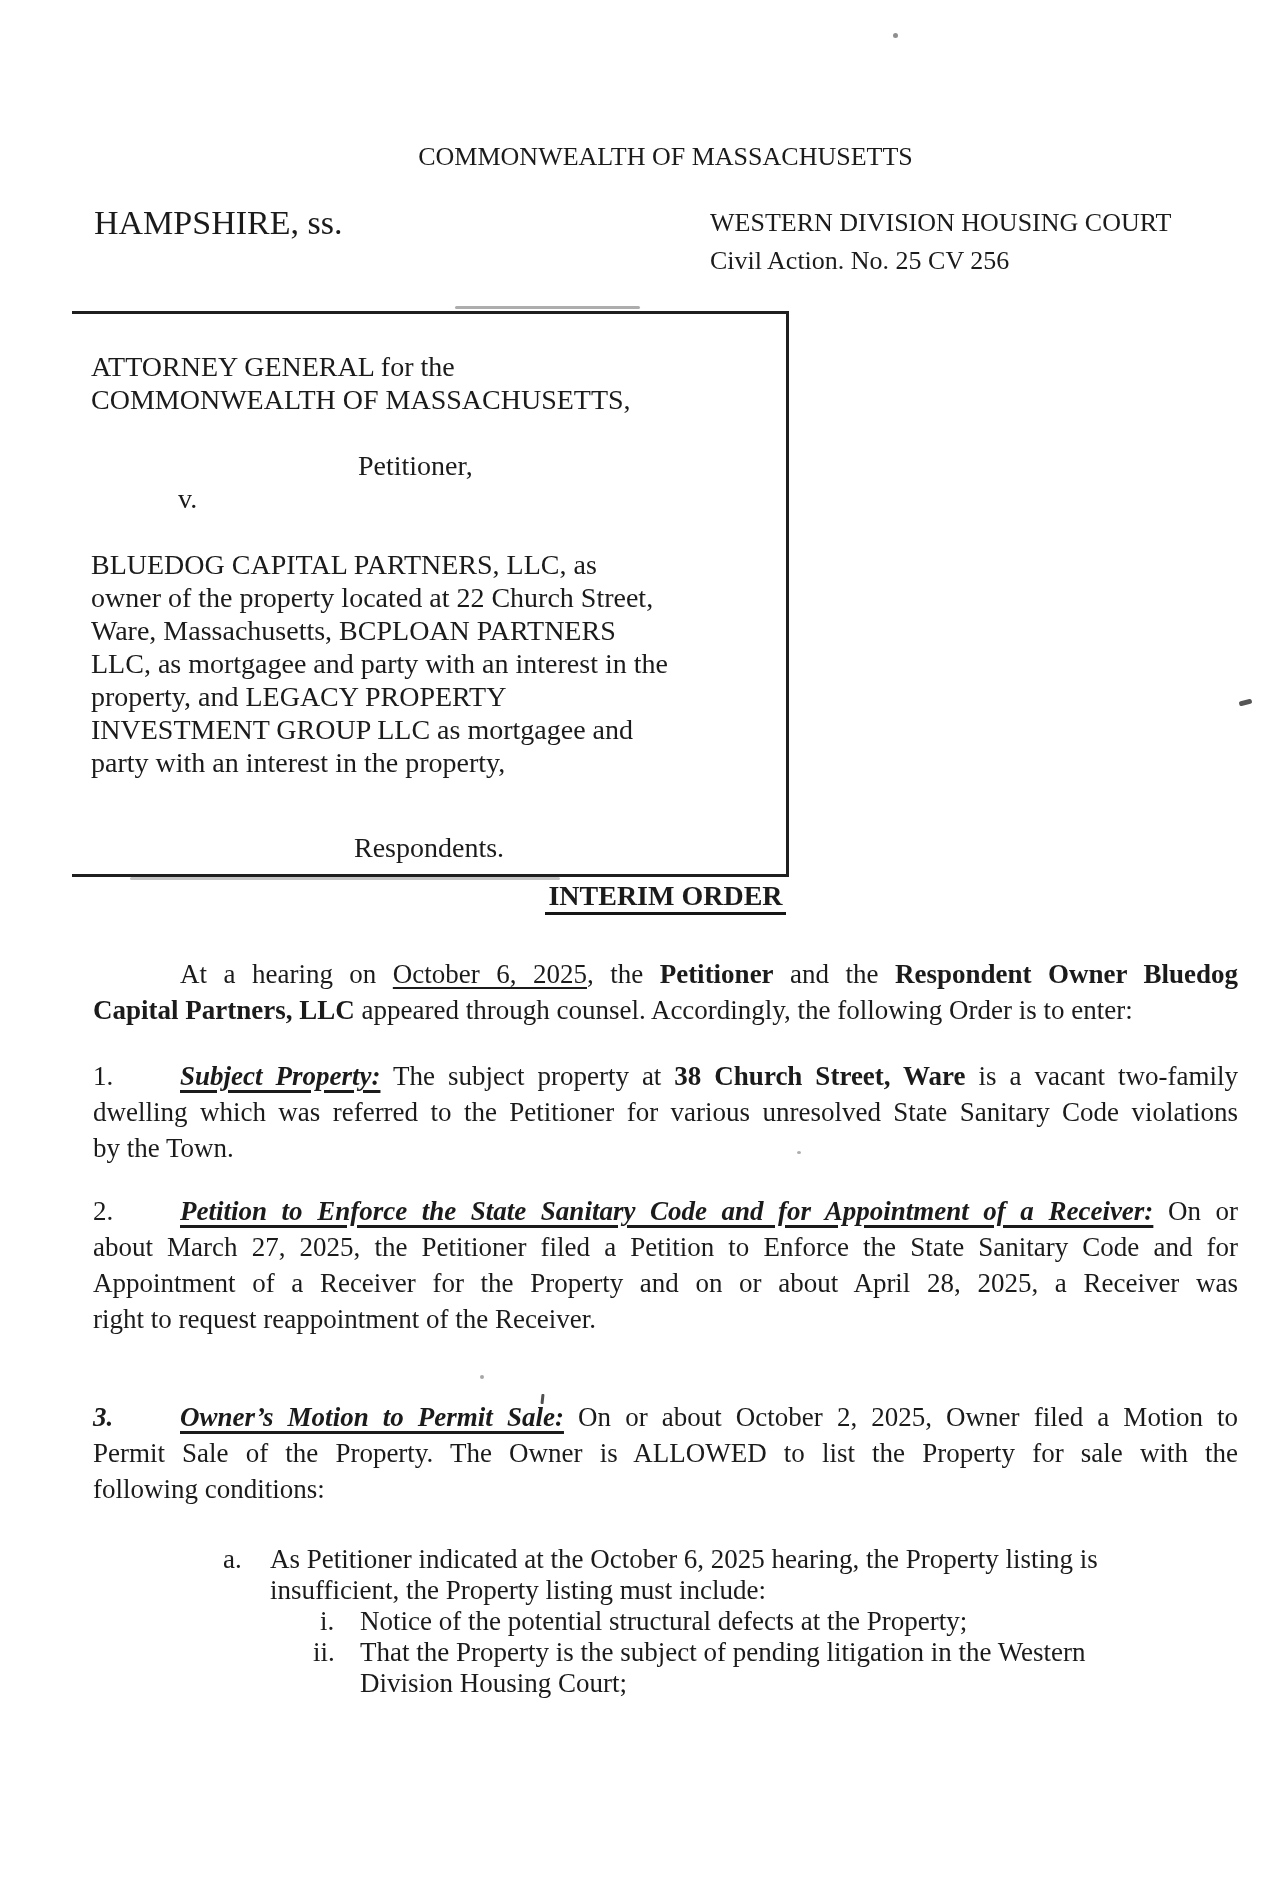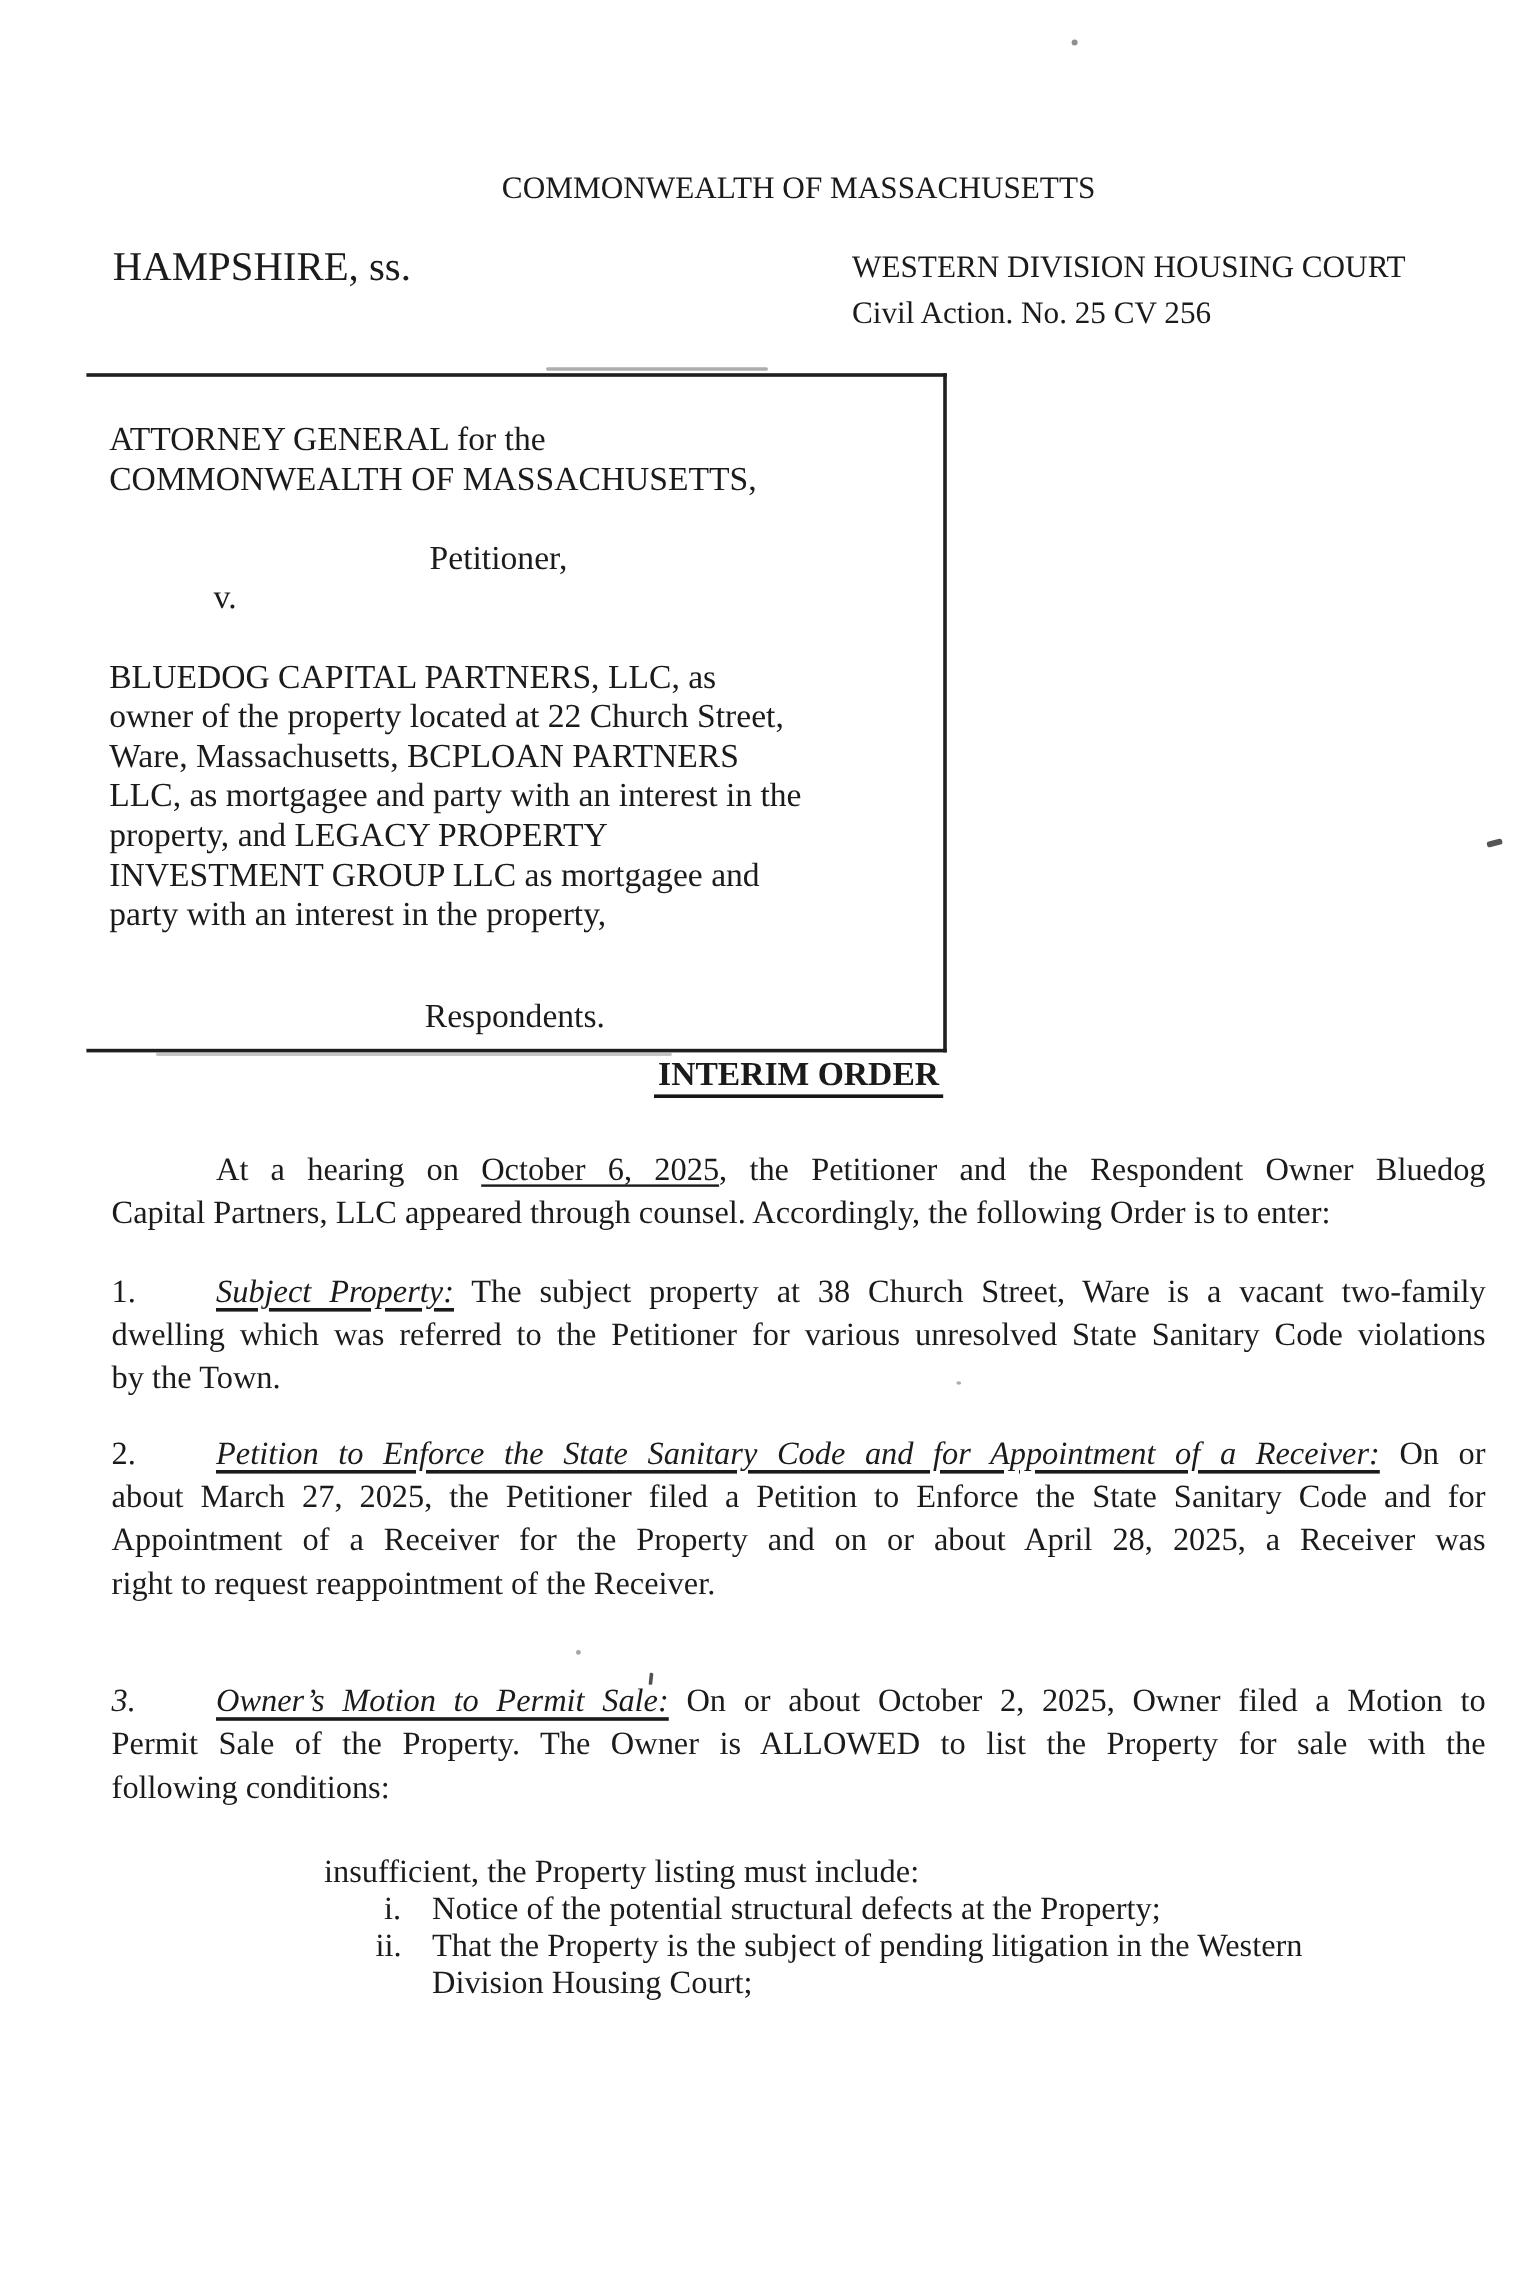--- a/index.html
+++ b/index.html
@@ -37,21 +37,21 @@
   .blk-p1{top:1058px;}
   .blk-p2{top:1193px;}
   .blk-p3{top:1399px;}
   .blk-list{top:1544px;line-height:31px;}
   .line{text-align:justify;min-height:1em;}
   .j{text-align-last:justify;}
   .last{text-align-last:left;}
   .blk-list .line{text-align:left;text-align-last:left;}
   .ind{text-indent:87px;}
   
-  .b{font-weight:normal;}
+  .b{font-weight:bold;}
   .i{font-style:italic;}
   .u{text-decoration-line:underline;text-decoration-thickness:2px;text-underline-offset:4px;}
   .b.i.u{text-decoration-thickness:3px;text-underline-offset:5px;}
   
   .mk{display:inline-block;text-indent:0;}
   .mk-num{width:87px;}
   .mk-a{width:47px;}
   .mk-i{width:40px;}
   .mk-ii{width:47px;}
   .sa{padding-left:130px;}
@@ -115,20 +115,21 @@
     <div class="line j">about March 27, 2025, the Petitioner filed a Petition to Enforce the State Sanitary Code and for</div>
     <div class="line j">Appointment of a Receiver for the Property and on or about April 28, 2025, a Receiver was</div>
     <div class="line last">right to request reappointment of the Receiver.</div>
   </div>
 <div class="abs body-block blk-p3">
     <div class="line j"><span class="b i mk mk-num">3.</span><span class="b i u">Owner’s Motion to Permit Sale:</span> On or about October 2, 2025, Owner filed a Motion to</div>
     <div class="line j">Permit Sale of the Property. The Owner is ALLOWED to list the Property for sale with the</div>
     <div class="line last">following conditions:</div>
   </div>
 <div class="abs body-block blk-list">
+    <div class="line sa"><span class="mk mk-a">a.</span>As Petitioner indicated at the October 6, 2025 hearing, the Property listing is</div>
     <div class="line sb">insufficient, the Property listing must include:</div>
     <div class="line sc"><span class="mk mk-i">i.</span>Notice of the potential structural defects at the Property;</div>
     <div class="line sd"><span class="mk mk-ii">ii.</span>That the Property is the subject of pending litigation in the Western</div>
     <div class="line se">Division Housing Court;</div>
   </div>
 
 <div class="abs speck speck1"></div>
 <div class="abs speck2 abs"></div>
 <div class="abs speck speck3"></div>
 <div class="abs speck speck4"></div>

